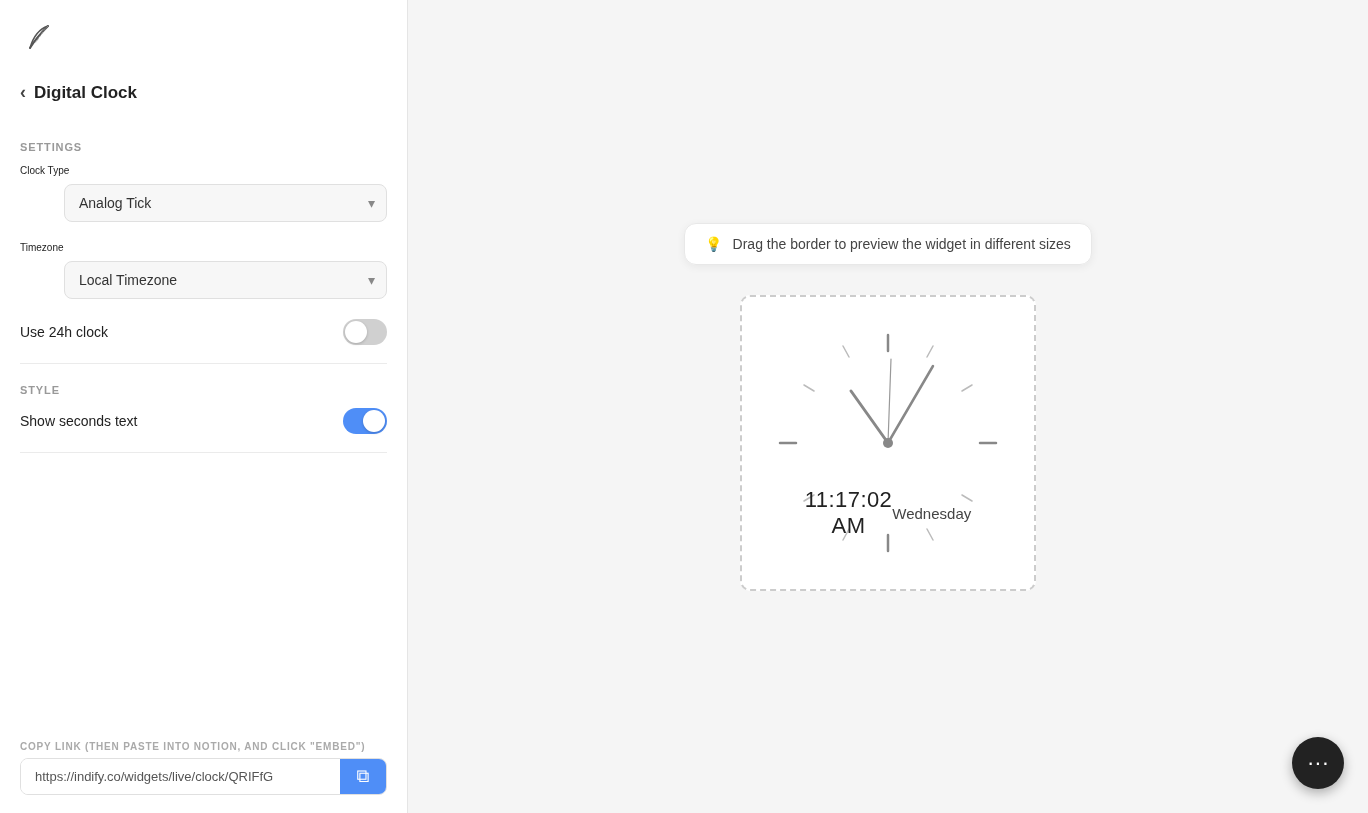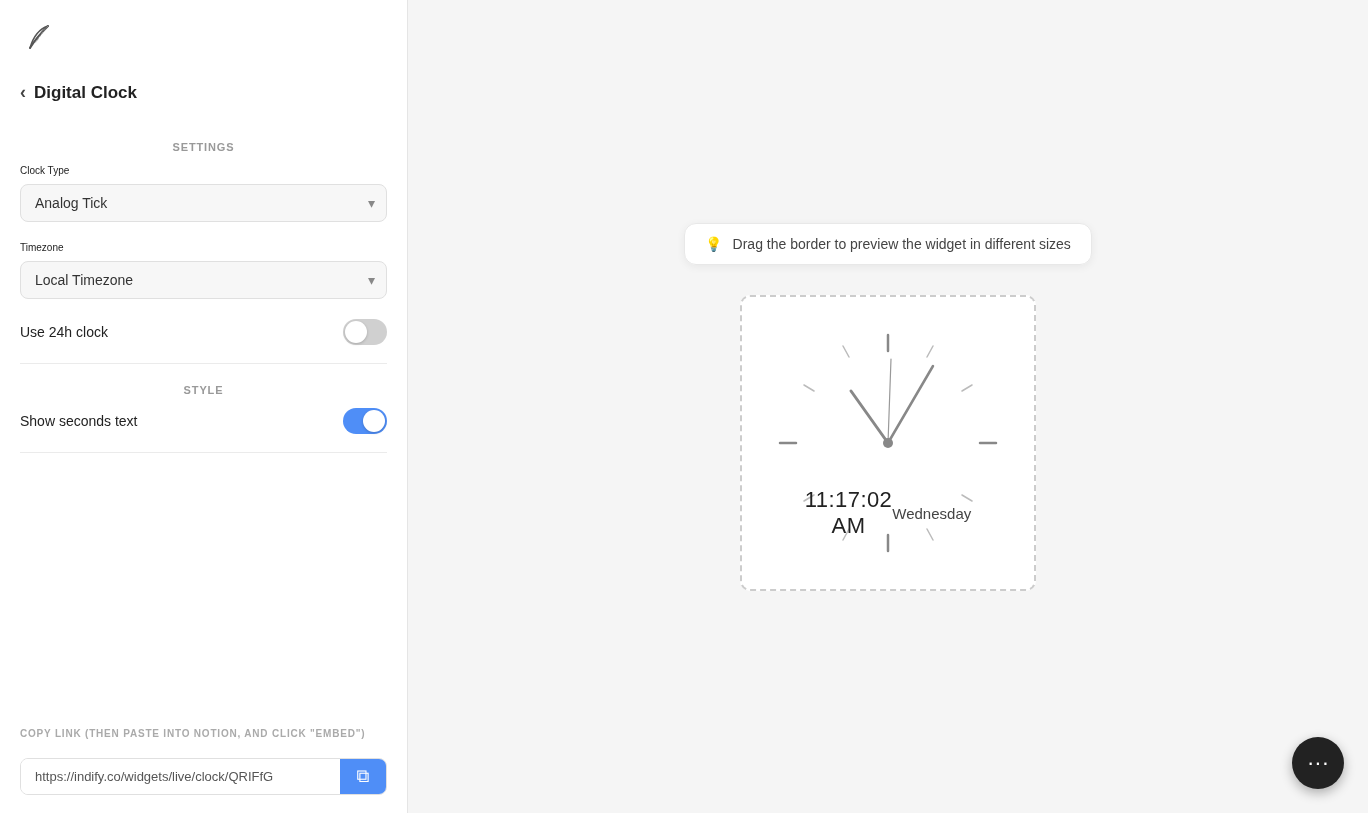--- a/index.html
+++ b/index.html
@@ -64,33 +64,33 @@
     }
 
     .section-label {
       font-size: 11px;
       font-weight: 700;
       letter-spacing: 0.08em;
       color: #999;
       margin-bottom: 12px;
       margin-top: 20px;
       text-transform: uppercase;
-      text-align: center;
     }
 
     .field-label {
       font-size: 10px;
       font-weight: 500;
       color: #222;
       margin-bottom: 8px;
     }
 
     .select-wrapper {
       position: relative;
       margin-bottom: 20px;
+      margin-left: 44px;
     }
 
     .select-field {
       width: 100%;
       padding: 10px 36px 10px 14px;
       border: 1px solid #e0e0e0;
       border-radius: 8px;
       background: #f7f7f7;
       font-size: 14px;
       color: #333;
@@ -170,21 +170,21 @@
       padding: 18px 20px;
       margin-top: 10px;
     }
 
     .copy-link-label {
       font-size: 10px;
       font-weight: 700;
       letter-spacing: 0.08em;
       color: #aaa;
       text-transform: uppercase;
-      margin-bottom: 19px;
+      margin-bottom: 6px;
     }
 
     .copy-link-row {
       display: flex;
       gap: 8px;
       border: 1px solid #e0e0e0;
       border-radius: 8px;
       overflow: hidden;
     }
 

